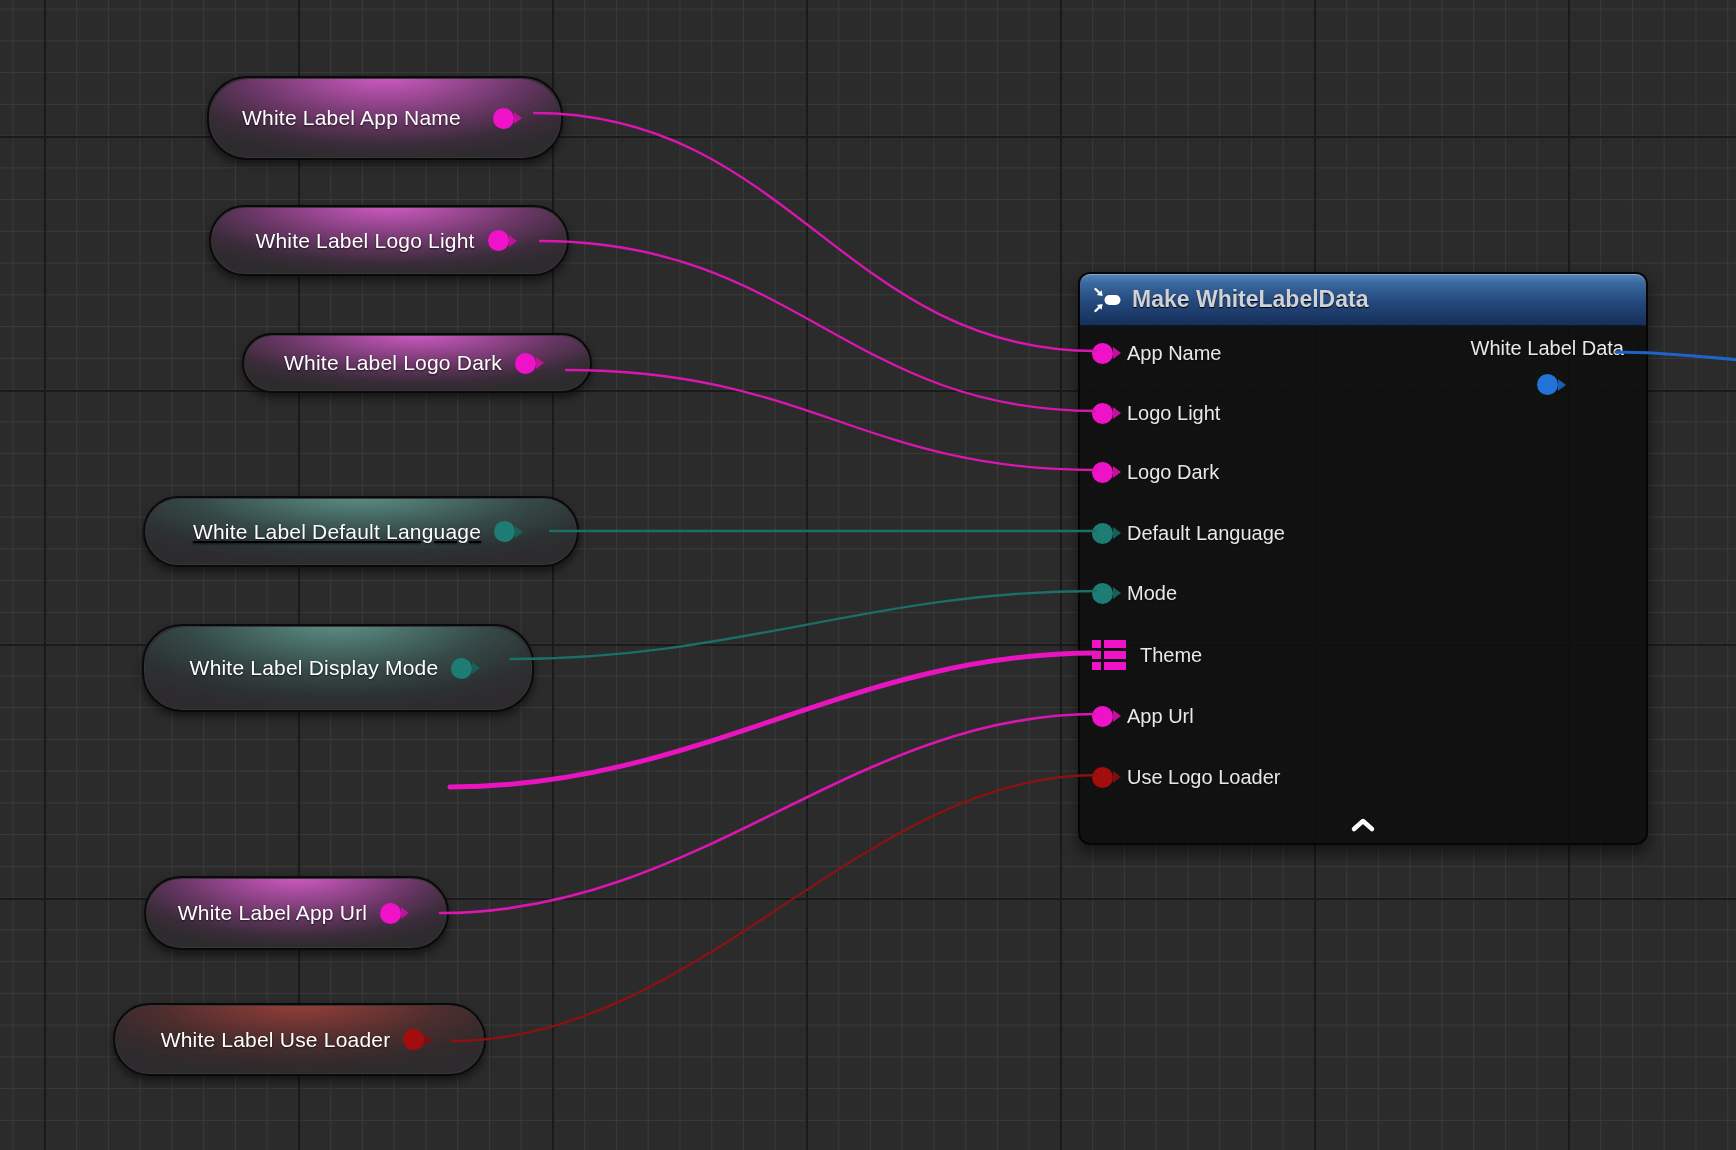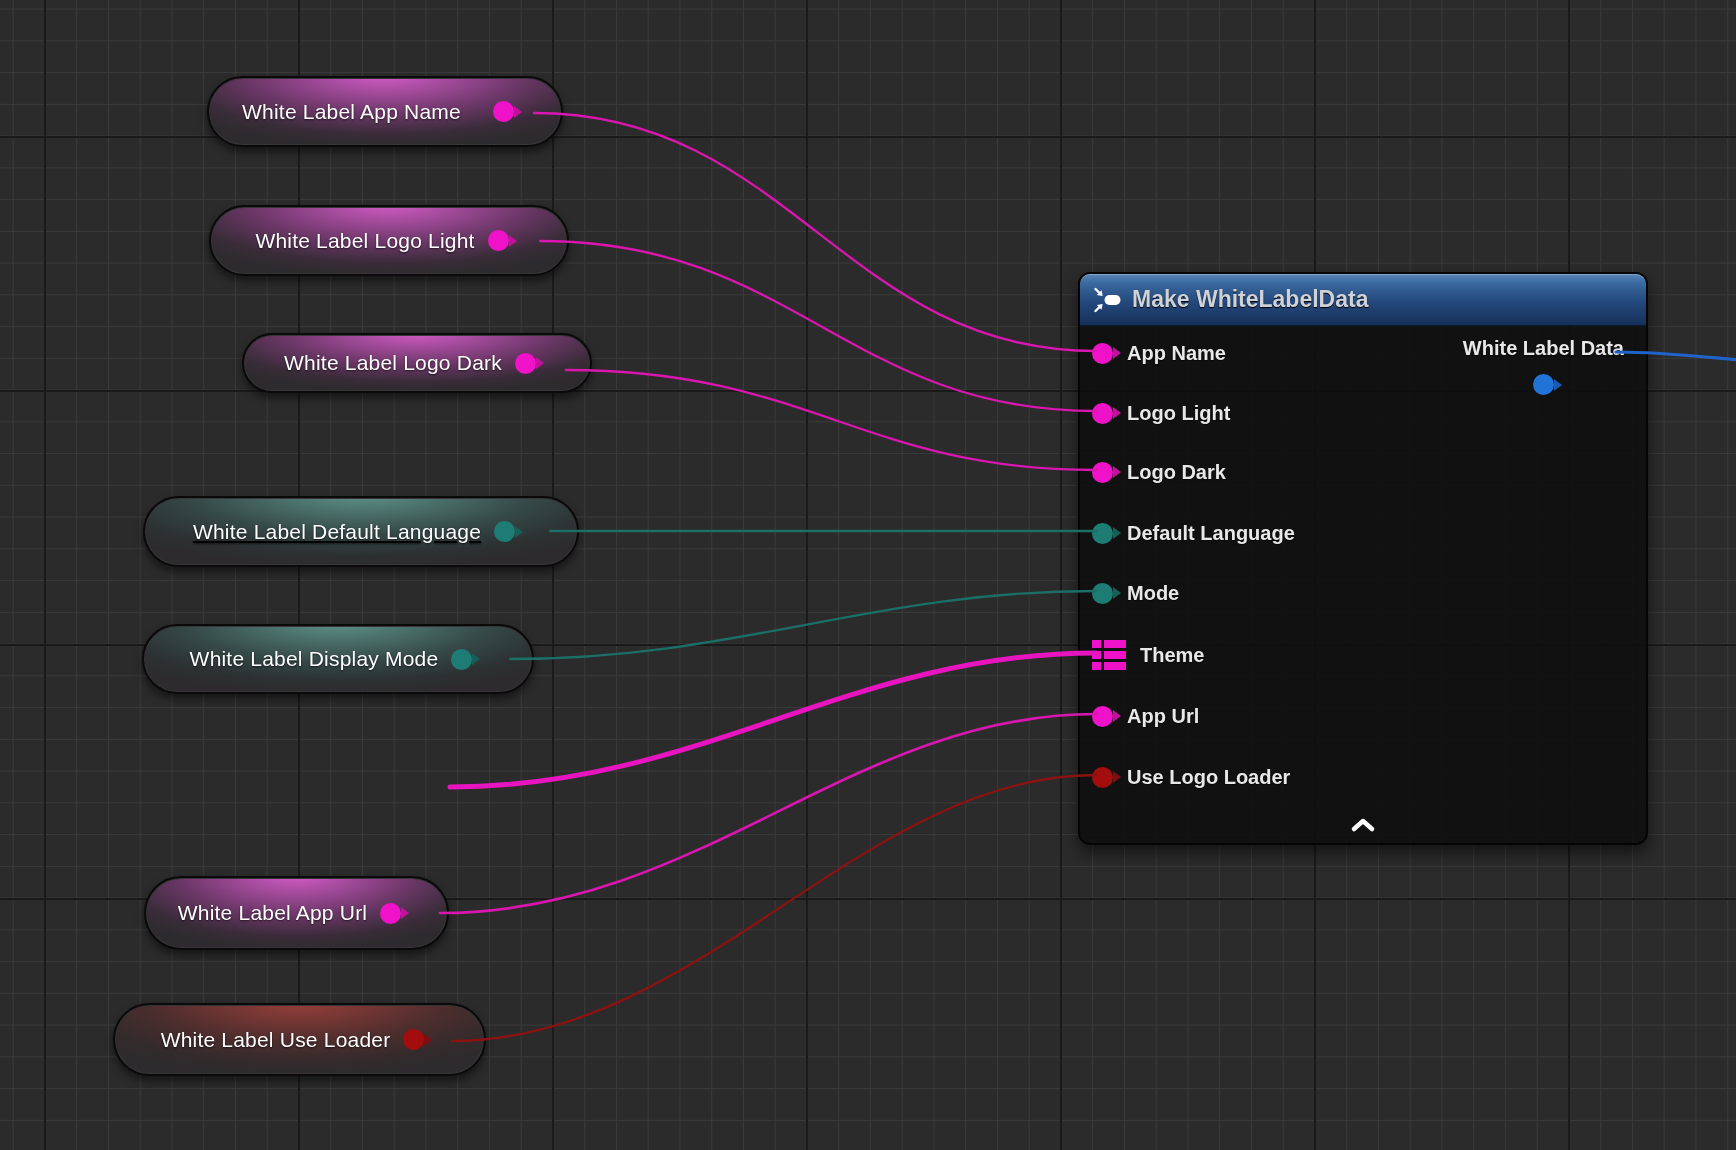--- a/index.html
+++ b/index.html
@@ -64,21 +64,21 @@
   }
   .node-header{
     position:relative; height:52px; border-radius:10px 10px 0 0;
     background:linear-gradient(to bottom, #5a87b8 0%, #39689f 18%, #24487c 55%, #16305a 100%);
     border-bottom:1px solid #0a1830;
     display:flex; align-items:center; gap:10px; padding:1px 14px;
     box-shadow:inset 0 1px 0 rgba(255,255,255,0.25);
   }
   .node-title{ color:#cfd3d8; font-size:23px; font-weight:bold; text-shadow:0 1px 1px #000; white-space:nowrap; }
   .mrow{
-    position:absolute; left:12px; display:flex; align-items:center; gap:14px; height:32px;font-weight:bold;
+    position:absolute; left:12px; display:flex; align-items:center; gap:14px; height:32px;
   }
   .mrow .mlbl{ color:#e8e8e8; font-size:20px; white-space:nowrap; text-shadow:0 1px 1px rgba(0,0,0,0.5); }
   .mrow.out{ left:auto; right:22px; flex-direction:column; }
   .chevron{
     position:absolute; left:calc(50% - 16px); top:540px; width:32px; height:22px;
     display:flex; align-items:center; justify-content:center; cursor:pointer;
   }
 
   
   .wires{ position:absolute; inset:0; z-index:3; pointer-events:none; }
@@ -98,41 +98,41 @@
     <path class="wire w-thin" d="M540,241 C795,241 848,411 1096,411" stroke="#d916b0"></path>
     <path class="wire w-thin" d="M566,370 C810,370 862,470 1096,470" stroke="#d916b0"></path>
     <path class="wire w-thin" d="M550,531 C740,531 900,531 1096,531" stroke="#1b6f67"></path>
     <path class="wire w-thin" d="M510,659 C740,659 870,591 1096,591" stroke="#1b6f67"></path>
     <path class="wire w-thick" d="M450,787 C700,787 850,653 1096,653" stroke="#e714c0"></path>
     <path class="wire w-mid" d="M440,913 C700,913 852,714 1096,714" stroke="#d916b0"></path>
     <path class="wire w-thin" d="M452,1041 C700,1041 862,775 1096,775" stroke="#8c1212"></path>
     <path class="wire w-out" d="M1616,352 C1660,352 1695,356 1740,360" stroke="#1f63c8"></path>
   </svg>
 
-  <div class="pill glow-magenta" style="left:207px;top:76px;width:356px;height:71px;gap:32px;">
+  <div class="pill glow-magenta" style="left:207px;top:76px;width:356px;height:84px;gap:32px;">
     <span class="lbl">White Label App Name</span>
     <span class="pin string"></span>
   </div>
 
   <div class="pill glow-magenta" style="left:209px;top:205px;width:360px;height:71px;">
     <span class="lbl">White Label Logo Light</span>
     <span class="pin string"></span>
   </div>
 
   <div class="pill glow-magenta" style="left:242px;top:333px;width:350px;height:60px;">
     <span class="lbl">White Label Logo Dark</span>
     <span class="pin string"></span>
   </div>
 
   <div class="pill glow-teal" style="left:143px;top:496px;width:436px;height:71px;text-decoration:underline;">
     <span class="lbl">White Label Default Language</span>
     <span class="pin enum"></span>
   </div>
 
-  <div class="pill glow-teal" style="left:142px;top:624px;width:392px;height:70px;">
+  <div class="pill glow-teal" style="left:142px;top:624px;width:392px;height:88px;">
     <span class="lbl">White Label Display Mode</span>
     <span class="pin enum"></span>
   </div>
 
 
   <div class="pill glow-magenta" style="left:144px;top:876px;width:305px;height:74px;">
     <span class="lbl">White Label App Url</span>
     <span class="pin string"></span>
   </div>
 

